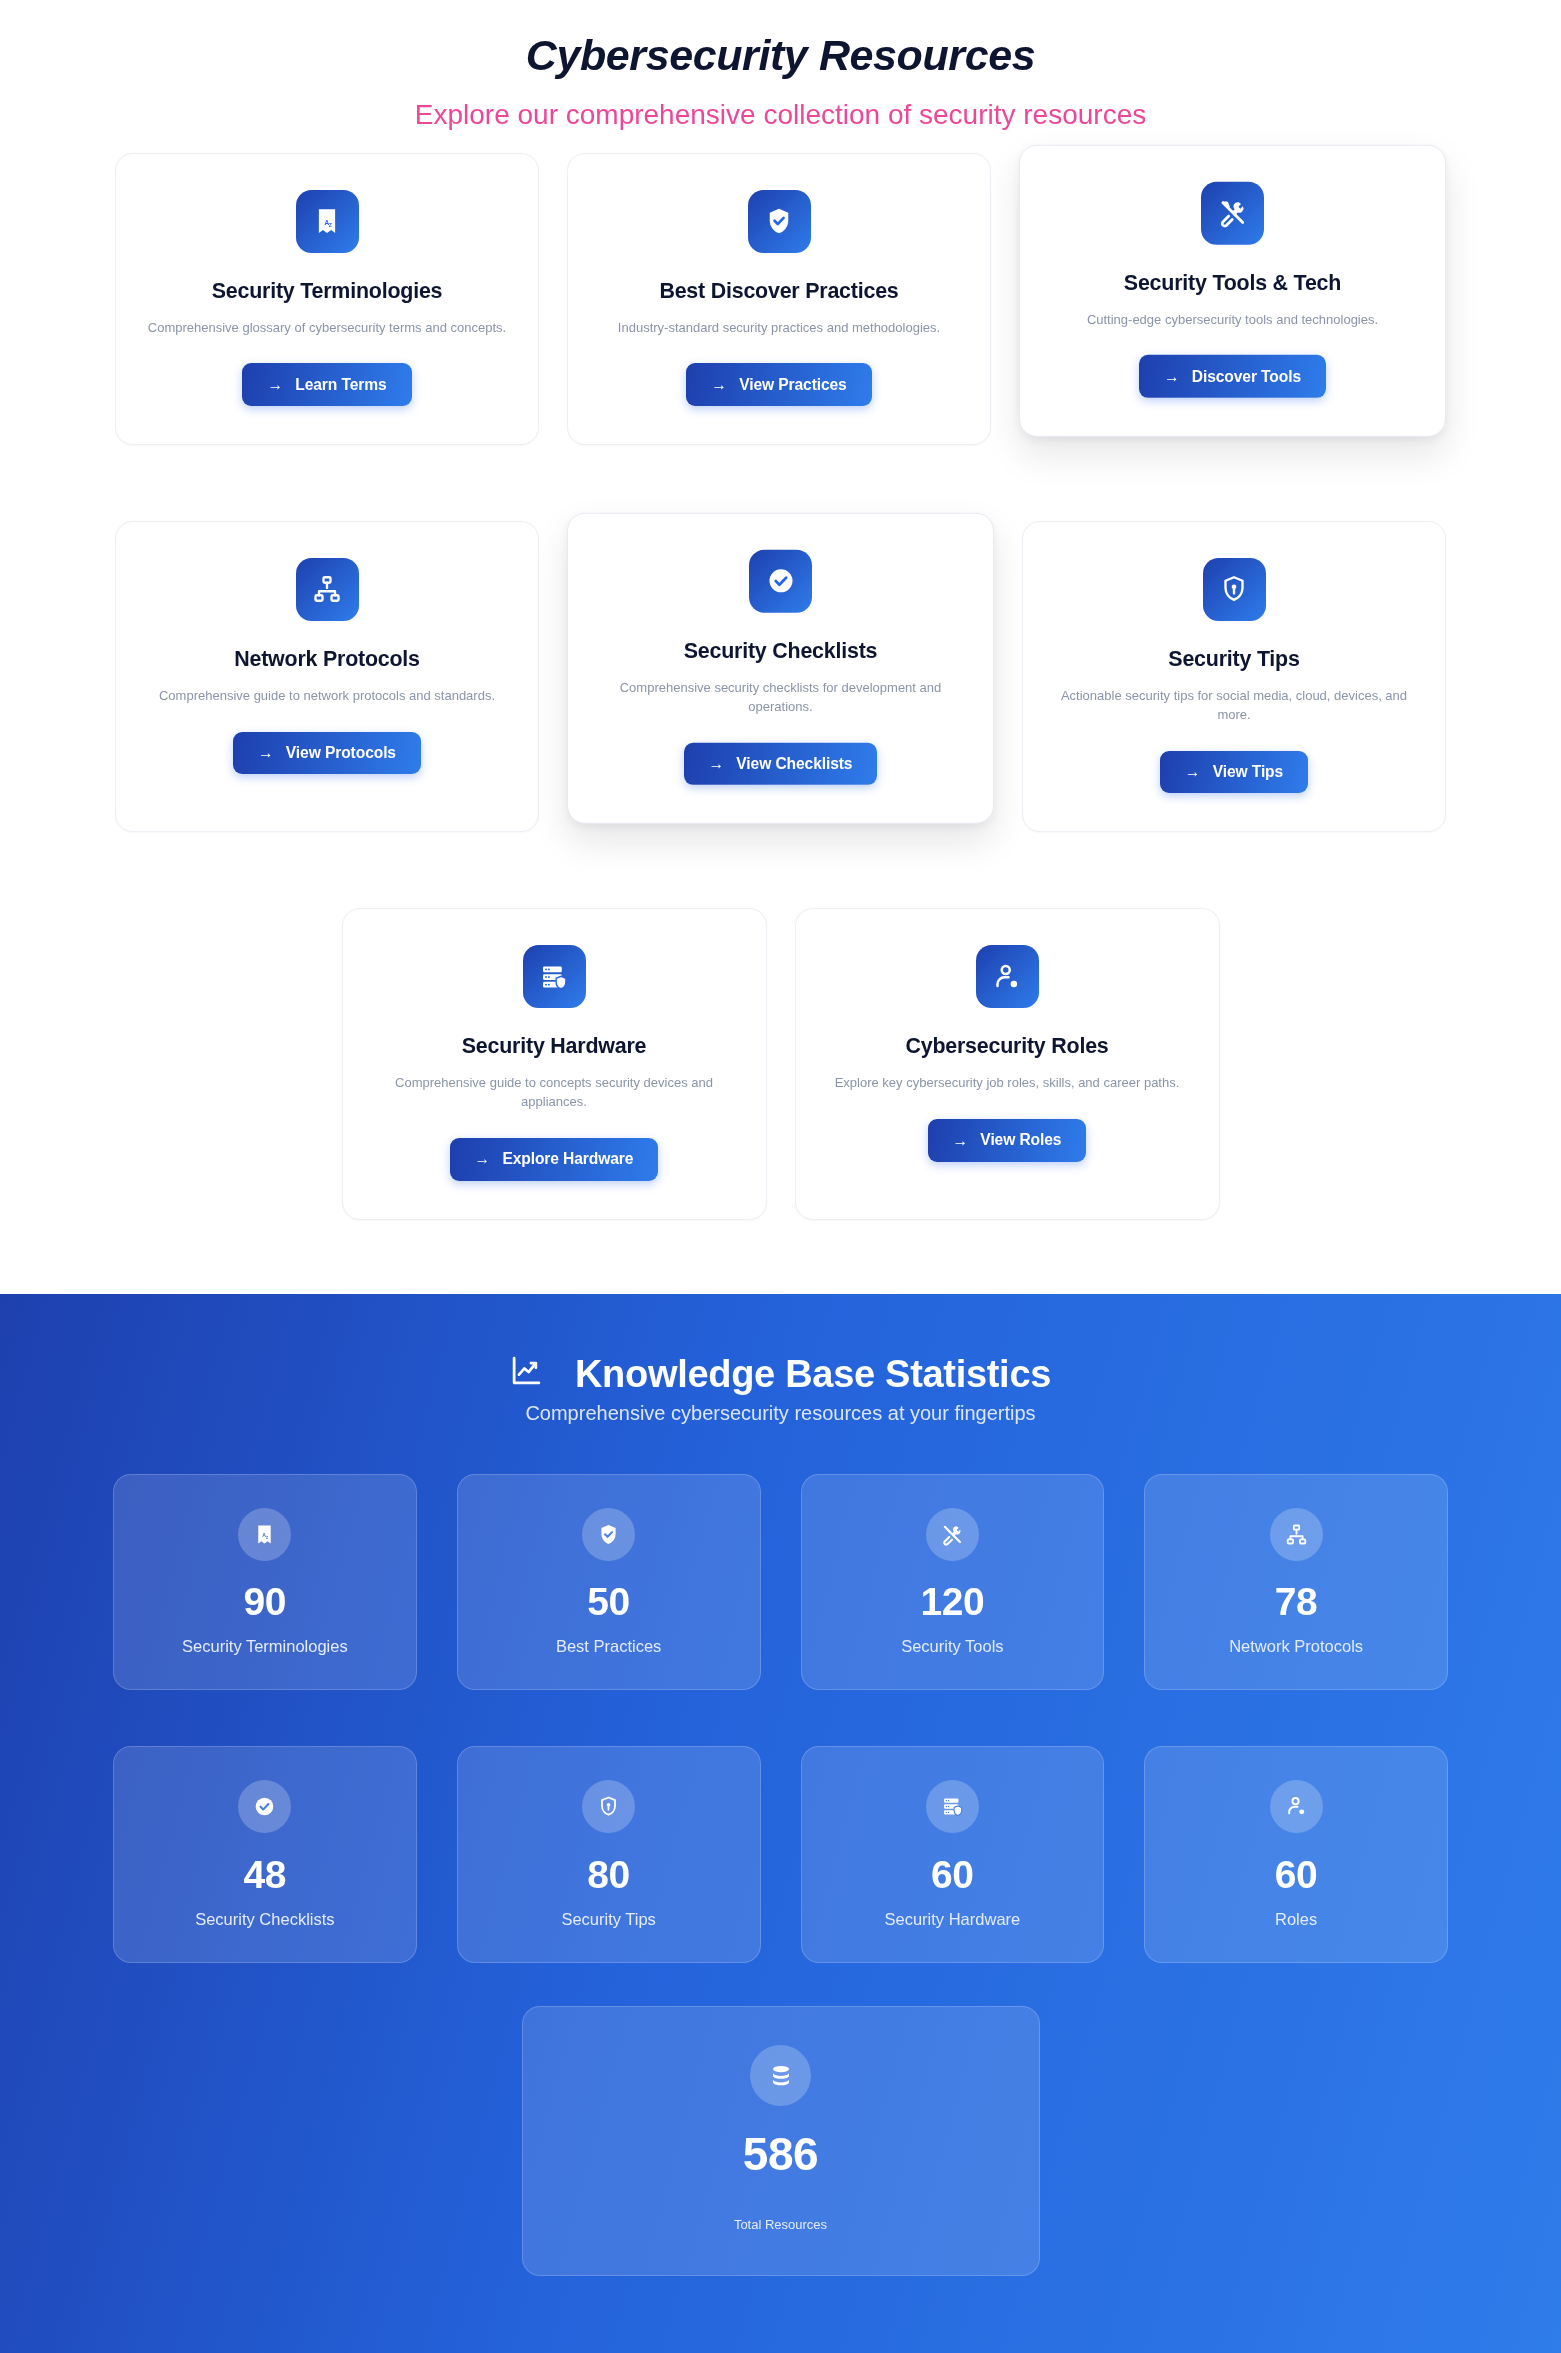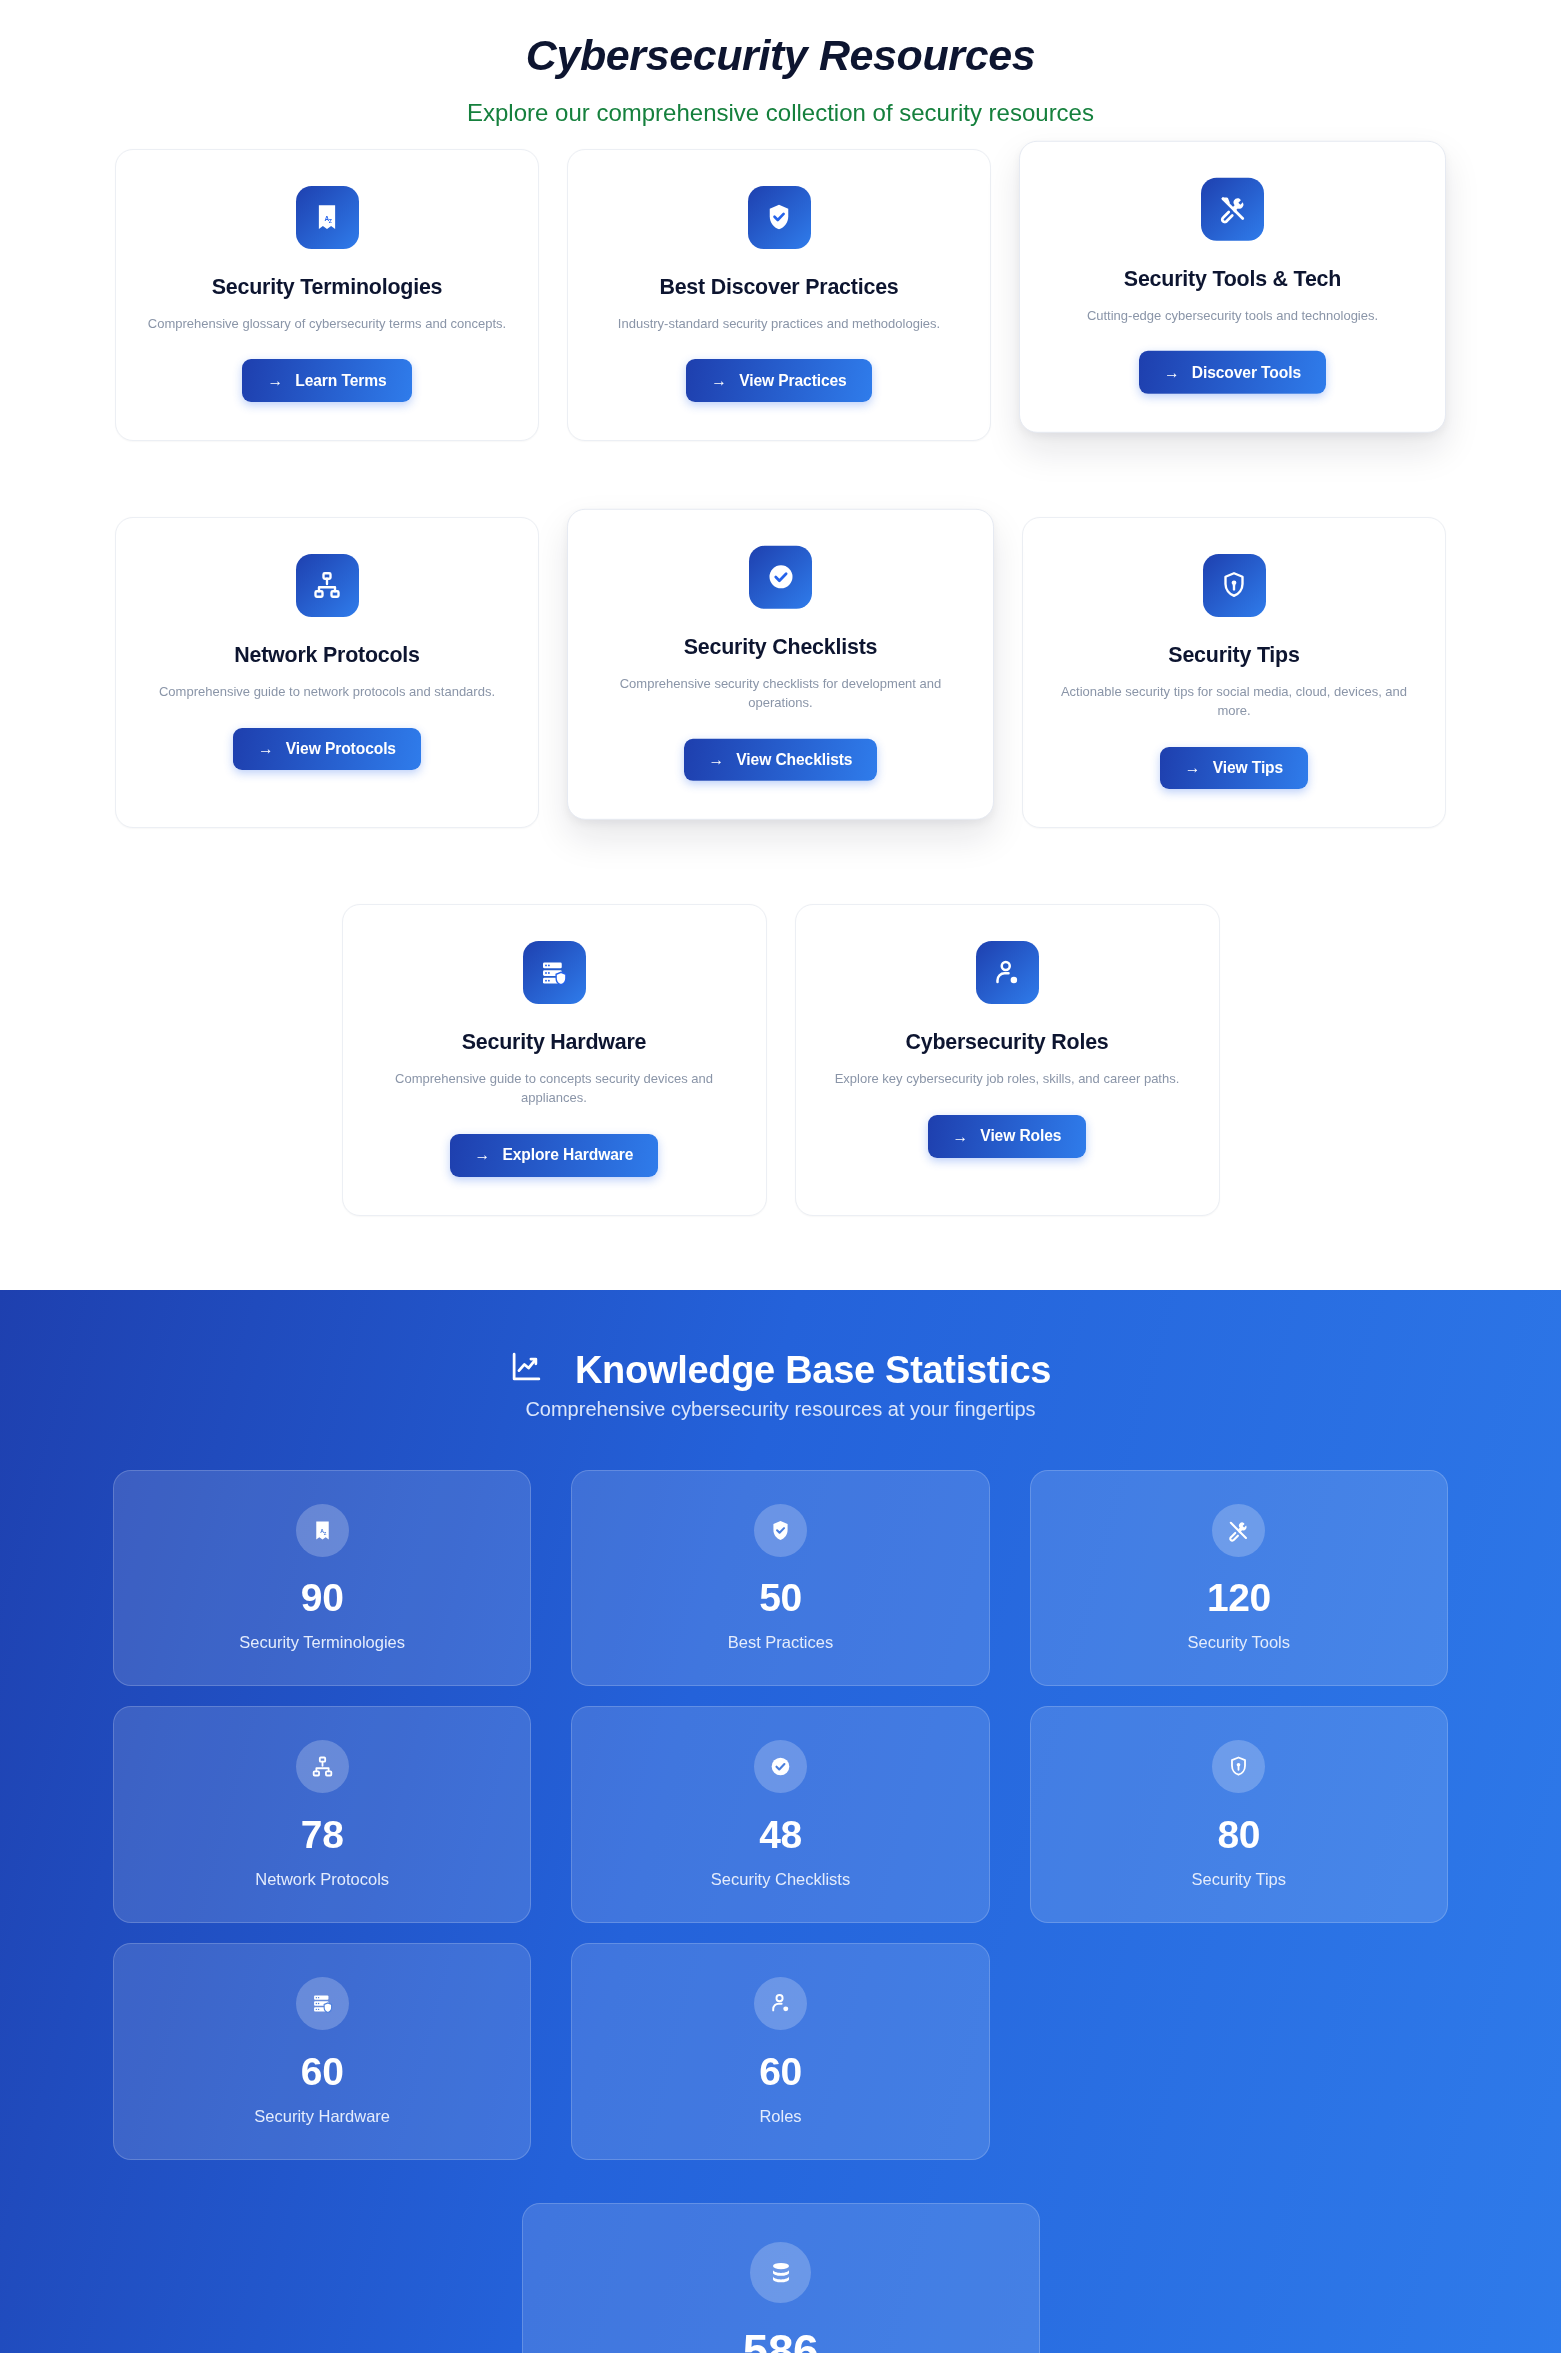--- a/index.html
+++ b/index.html
@@ -16,22 +16,22 @@
   .hero h1 {
     font-size: 43px;
     line-height: 1.12;
     font-weight: 800;
     letter-spacing: -0.4px;
     color: #0d1530;
     font-style: italic;
   }
   .hero p {
     margin-top: 20px;
-    font-size: 24px;
-    color: #15803d;
+    font-size: 28px;
+    color: #ec4899;
     font-weight: 400;
   }
 
   
   .resources { background: #fff; padding: 0 0 74px; }
   .grid {
     width: 1331px;
     margin: 0 auto;
     display: flex;
     flex-wrap: wrap;
@@ -127,22 +127,22 @@
   .stats-head p {
     margin-top: 6px;
     font-size: 20px;
     color: #dbe6fb;
   }
 
   .stat-grid {
     width: 1335px;
     margin: 49px auto 16px;
     display: grid;
-    grid-template-columns: repeat(3, 1fr);
-    gap: 20px 40px;
+    grid-template-columns: repeat(4, 1fr);
+    gap: 56px 40px;
   }
   .stat-card {
     background: rgba(255,255,255,0.13);
     border: 0.8px solid rgba(255,255,255,0.18);
     border-radius: 18px;
     padding: 33px 13px 33px;
     text-align: center;
     display: flex;
     flex-direction: column;
     align-items: center;

